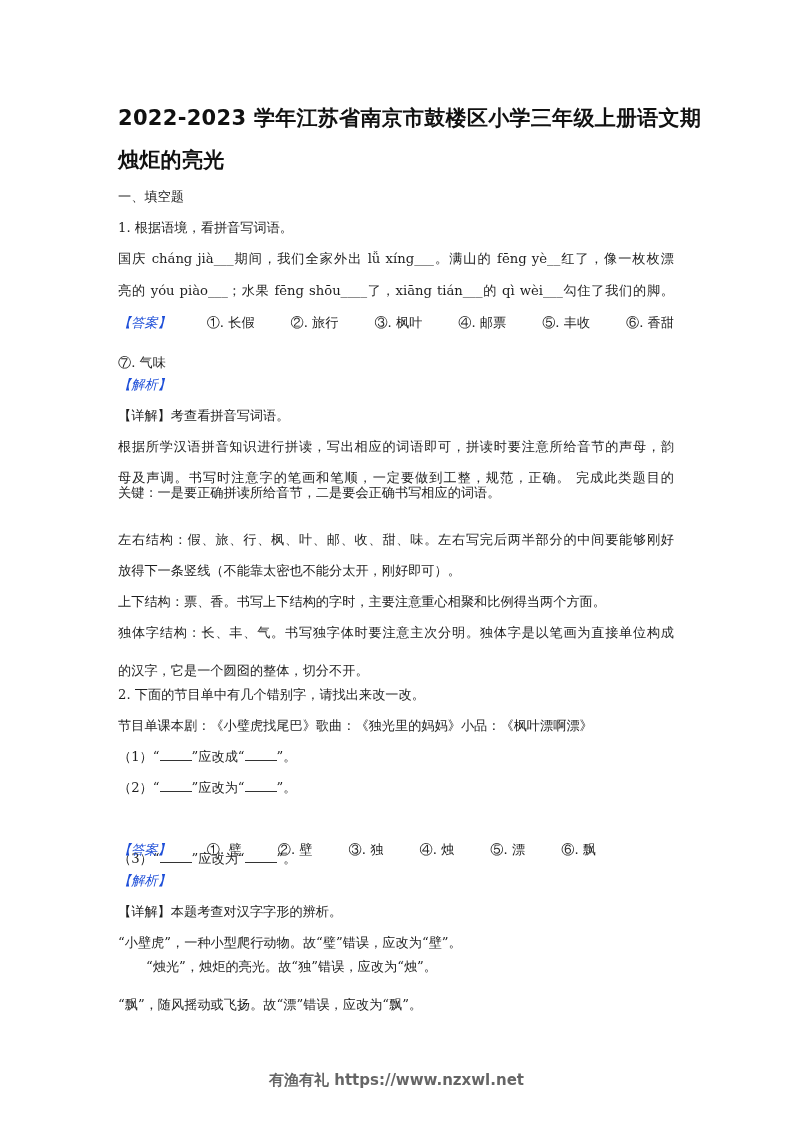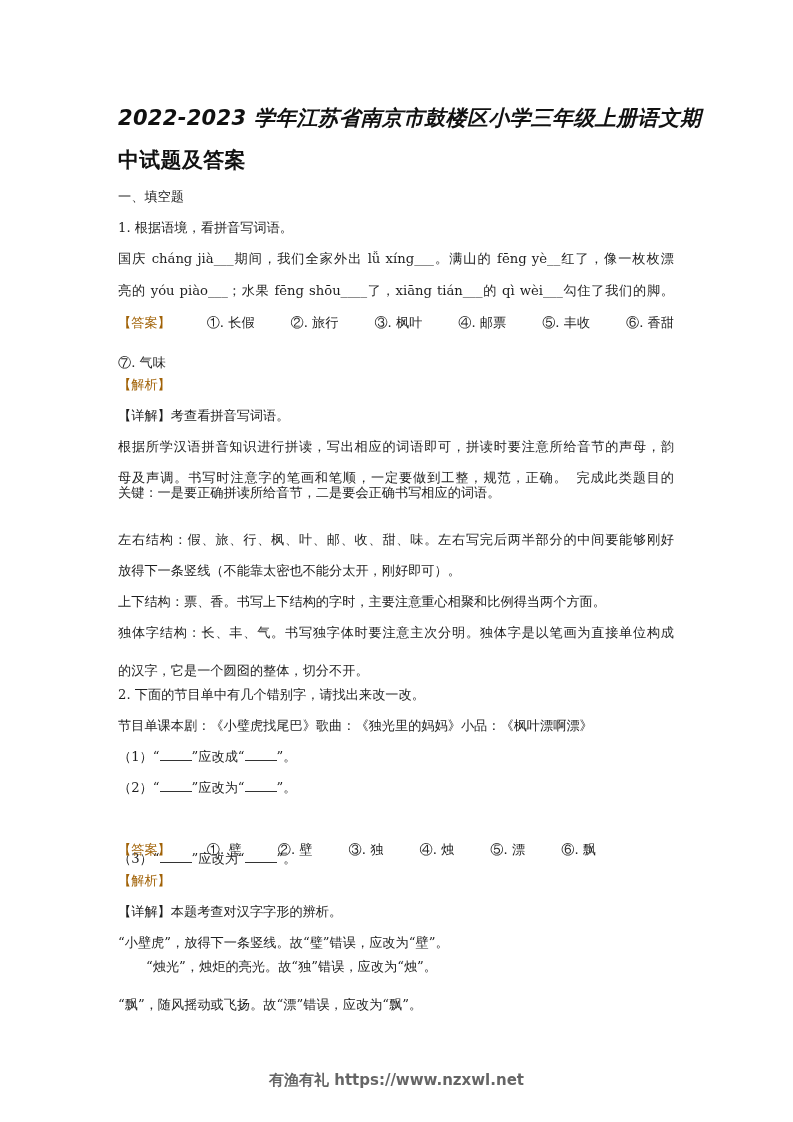--- a/index.html
+++ b/index.html
@@ -2,32 +2,32 @@
 <html><head>
 <meta charset="utf-8">
 <style>
   html, body { margin: 0; padding: 0; background: #ffffff; }
   body { width: 793px; height: 1122px; position: relative; overflow: hidden;
          font-family: "DejaVu Serif", "Liberation Serif", serif; color: #1a1a1a; }
   .title { position: absolute; left: 118px; width: 580px; font-family: "DejaVu Sans", "Liberation Sans", sans-serif;
            font-weight: bold; font-size: 21px; color: #111; letter-spacing: 0.3px; white-space: nowrap; }
   .line { position: absolute; left: 118px; font-size: 13.2px; white-space: nowrap; color: #1e1e1e; }
   .just { width: 556px; text-align-last: justify; text-align: justify; }
-  .tag { color: #a16207; }
+  .tag { color: #1d4ed8; font-style: italic; }
   .blank { display: inline-block; border-bottom: 1px solid #333; height: 1px; vertical-align: baseline; }
   .footer { position: absolute; top: 1071px; left: 0; width: 793px; text-align: center;
             font-family: "DejaVu Sans", "Liberation Sans", sans-serif; font-size: 15px; color: #666; font-weight: bold; }
 </style>
 </head>
 <body>
 
 <div>
 
-  <div class="title" style="top:104px;font-style:italic;">2022-2023 学年江苏省南京市鼓楼区小学三年级上册语文期</div>
-  <div class="title" style="top:146px;">中试题及答案</div>
+  <div class="title" style="top:104px;">2022-2023 学年江苏省南京市鼓楼区小学三年级上册语文期</div>
+  <div class="title" style="top:146px;">烛炬的亮光</div>
 
   <div class="line" style="top:188px;text-align:center;">一、填空题</div>
 
   <div class="line" style="top:219px;">1. 根据语境，看拼音写词语。</div>
   <div class="line just" style="top:250px;">国庆 cháng jià___期间，我们全家外出 lǚ xíng___。满山的 fēng yè__红了，像一枚枚漂</div>
   <div class="line just" style="top:282px;">亮的 yóu piào___；水果 fēng shōu____了，xiāng tián___的 qì wèi___勾住了我们的脚。</div>
 
   <div class="line" style="top:314px; width:556px; display:flex; justify-content:space-between;">
     <span class="tag">【答案】</span>
     <span>①. 长假</span>
@@ -39,21 +39,21 @@
   </div>
   <div class="line" style="top:354px;">⑦. 气味</div>
 
   <div class="line tag" style="top:376px;">【解析】</div>
 
   <div class="line" style="top:407px;">
     <span>【详解】</span><span>考查看拼音写词语。</span>
   </div>
 
   <div class="line just" style="top:438px;">根据所学汉语拼音知识进行拼读，写出相应的词语即可，拼读时要注意所给音节的声母，韵</div>
-  <div class="line just" style="top:469px;font-family:Liberation Mono, monospace;">母及声调。书写时注意字的笔画和笔顺，一定要做到工整，规范，正确。 完成此类题目的</div>
+  <div class="line just" style="top:469px;">母及声调。书写时注意字的笔画和笔顺，一定要做到工整，规范，正确。 完成此类题目的</div>
   <div class="line" style="top:484px;">关键：一是要正确拼读所给音节，二是要会正确书写相应的词语。</div>
 
   <div class="line just" style="top:531px;">左右结构：假、旅、行、枫、叶、邮、收、甜、味。左右写完后两半部分的中间要能够刚好</div>
   <div class="line" style="top:562px;">放得下一条竖线（不能靠太密也不能分太开，刚好即可）。</div>
 
   <div class="line" style="top:593px;">上下结构：票、香。书写上下结构的字时，主要注意重心相聚和比例得当两个方面。</div>
 
   <div class="line just" style="top:624px;">独体字结构：长、丰、气。书写独字体时要注意主次分明。独体字是以笔画为直接单位构成</div>
   <div class="line" style="top:662px;text-align:center;">的汉字，它是一个囫囵的整体，切分不开。</div>
 
@@ -79,19 +79,19 @@
     <span>⑤. 漂</span>
     <span>⑥. 飘</span>
   </div>
 
   <div class="line tag" style="top:872px;">【解析】</div>
 
   <div class="line" style="top:903px;">
     <span>【详解】</span><span>本题考查对汉字字形的辨析。</span>
   </div>
 
-  <div class="line" style="top:934px;">“小壁虎”，放得下一条竖线。故“璧”错误，应改为“壁”。</div>
+  <div class="line" style="top:934px;">“小壁虎”，一种小型爬行动物。故“璧”错误，应改为“壁”。</div>
   <div class="line" style="top:958px;margin-left:28px;">“烛光”，烛炬的亮光。故“独”错误，应改为“烛”。</div>
   <div class="line" style="top:996px;">“飘”，随风摇动或飞扬。故“漂”错误，应改为“飘”。</div>
 
 </div>
 
 <div class="footer">有渔有礼 https://www.nzxwl.net</div>
 
 </body></html>

